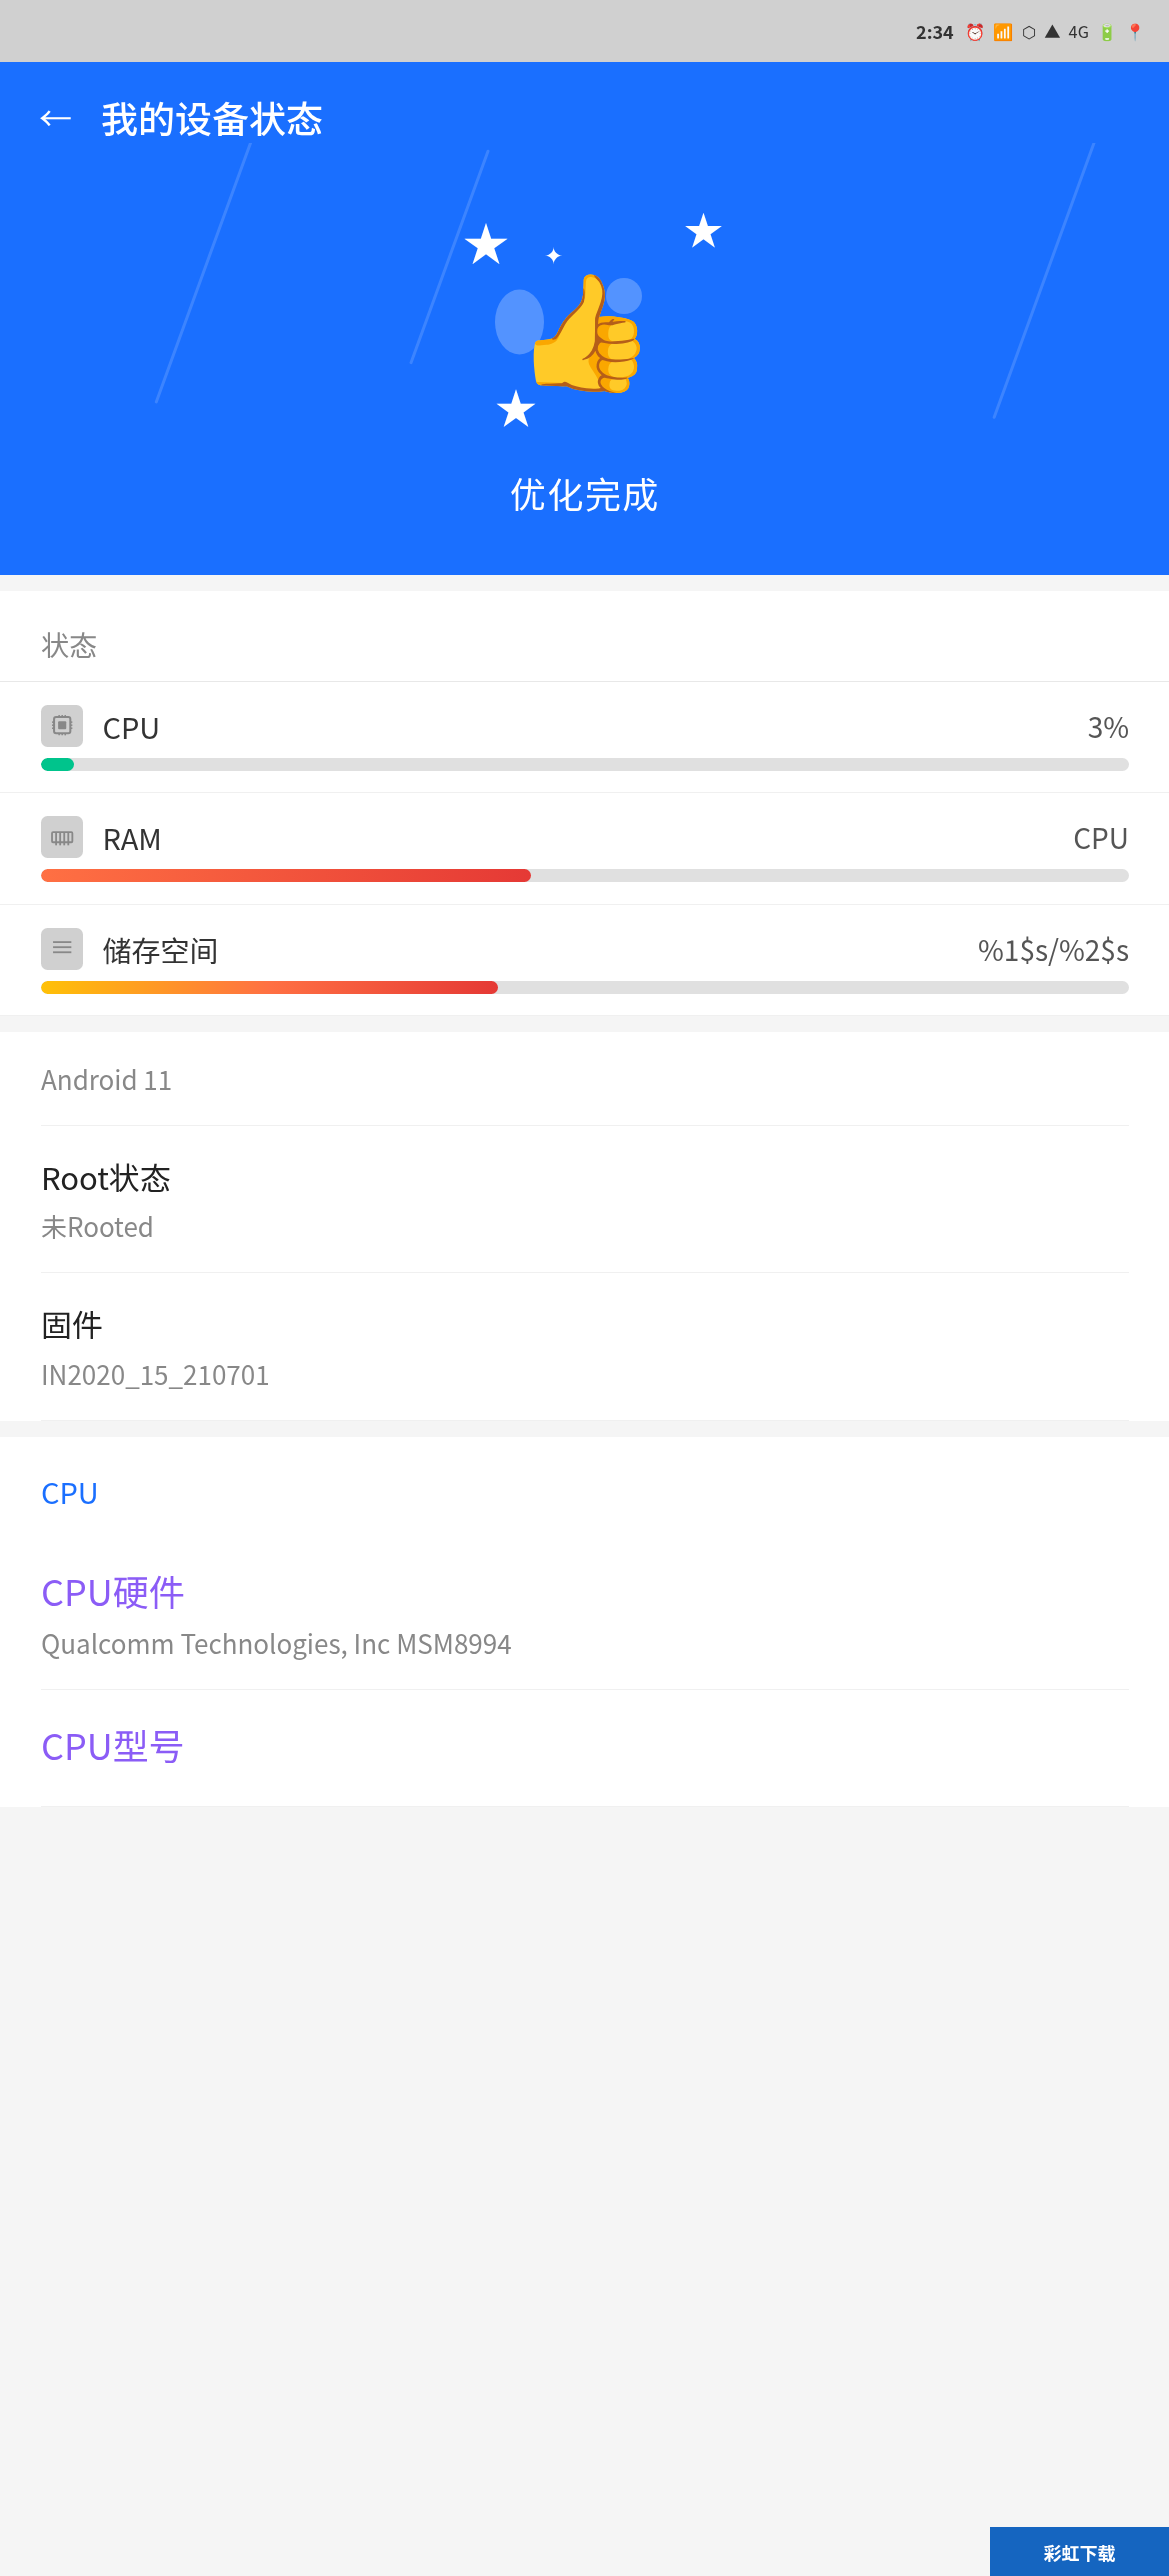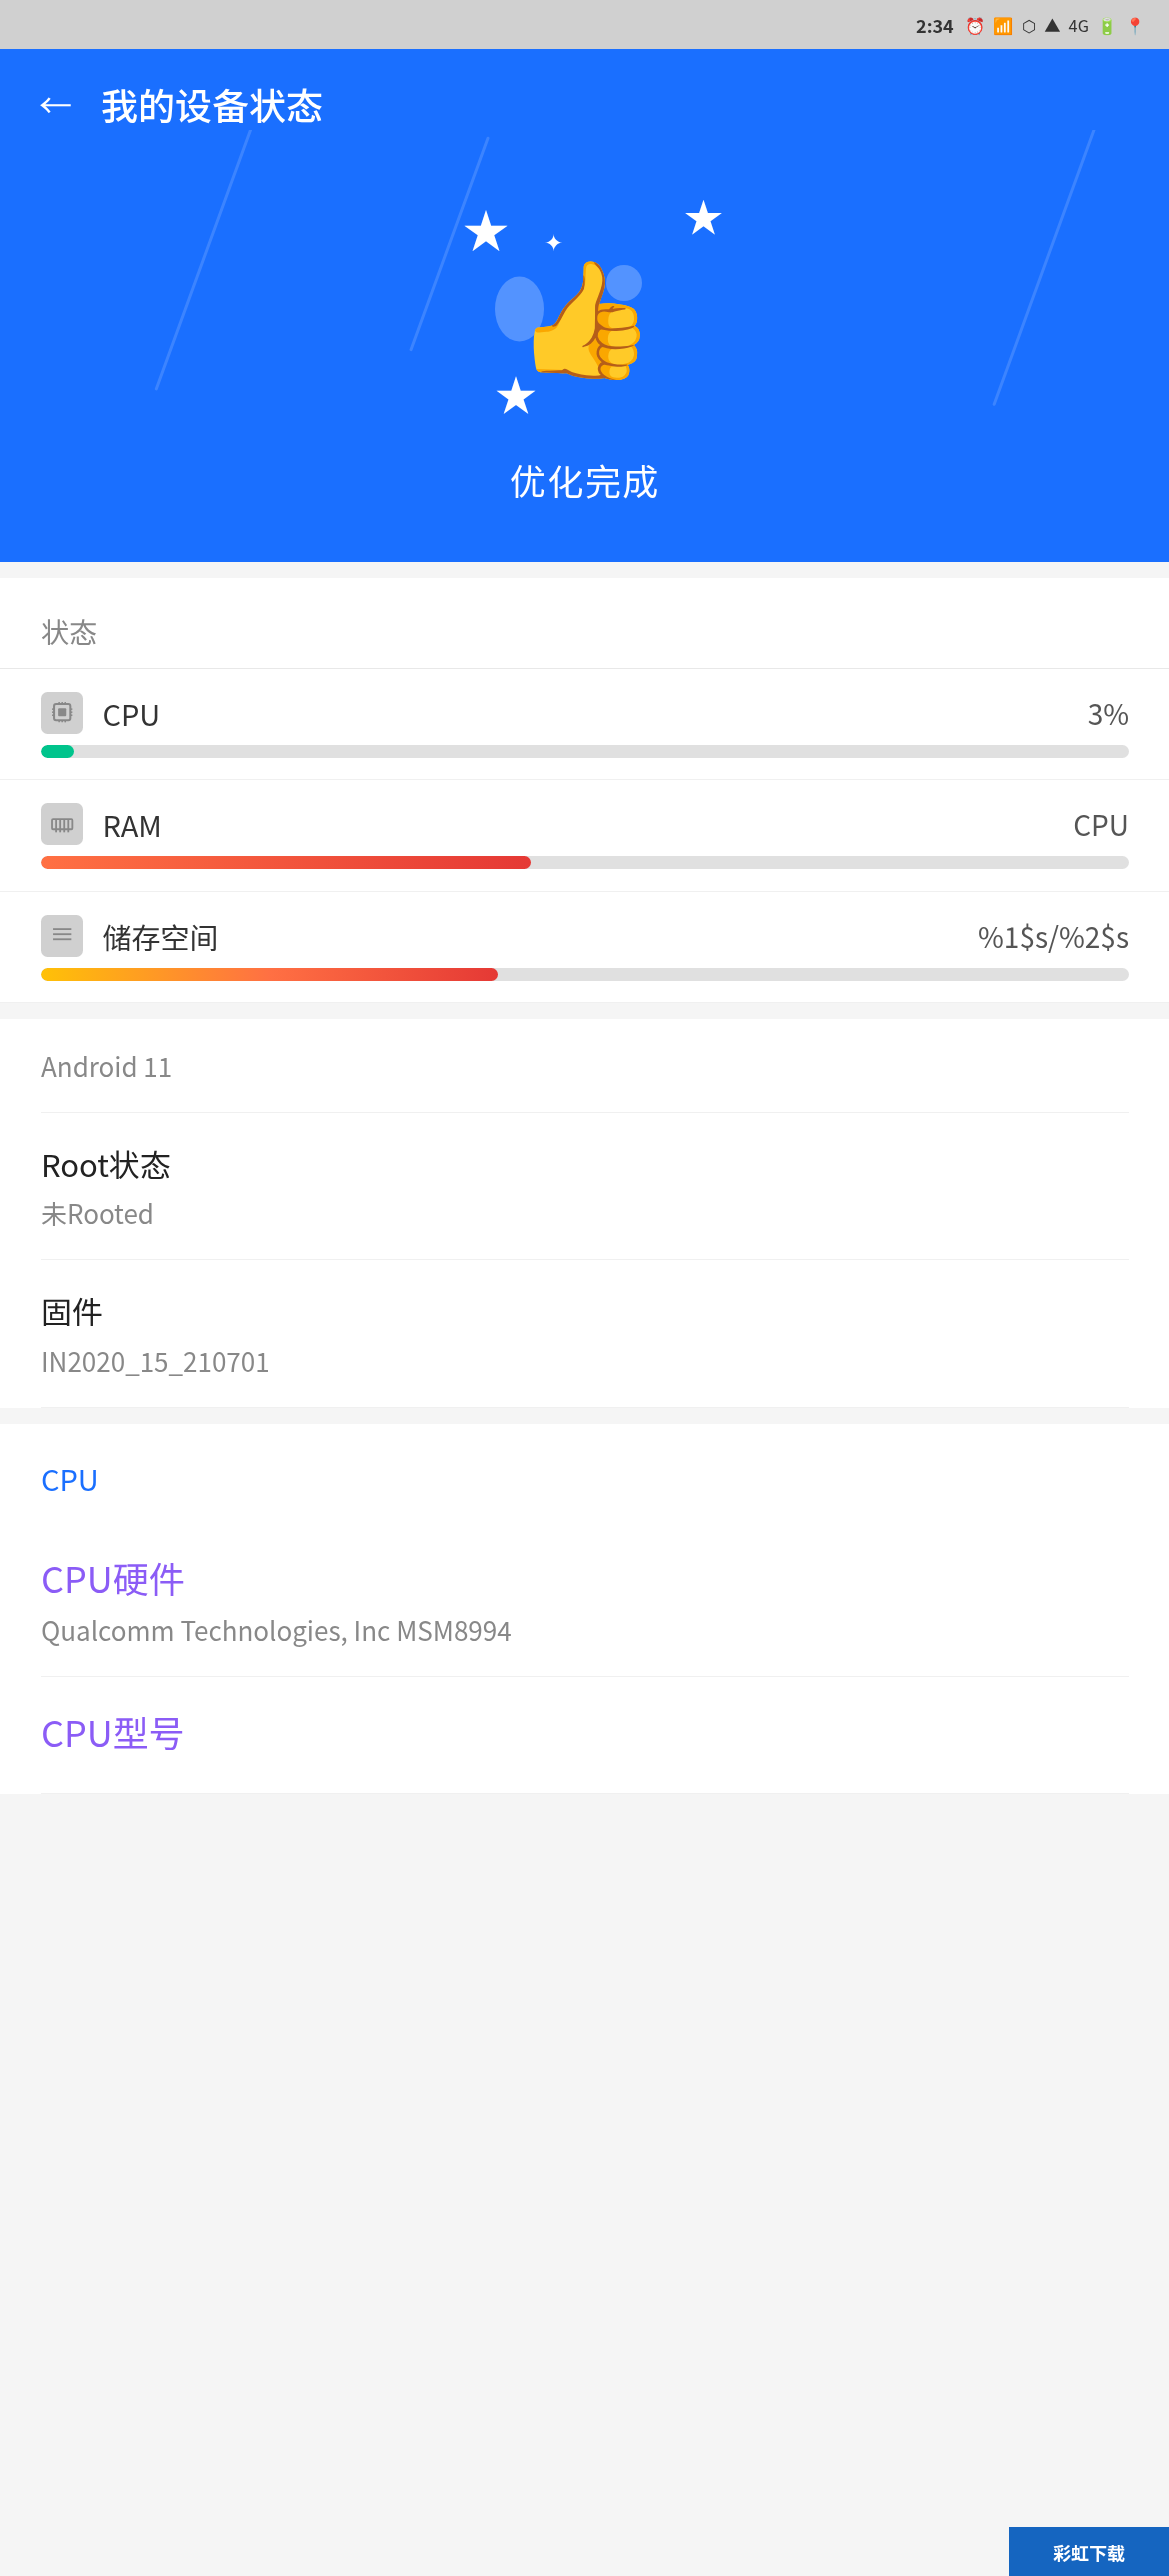--- a/index.html
+++ b/index.html
@@ -6,21 +6,21 @@
     body {
       width: 1170px;
       min-height: 2576px;
       font-family: 'Noto Sans SC', 'PingFang SC', 'Microsoft YaHei', sans-serif;
       background: #f5f5f5;
       position: relative;
     }
 
     
     .status-bar {
-      height: 49px;
+      height: 62px;
       background: #d0d0d0;
       display: flex;
       align-items: center;
       justify-content: flex-end;
       padding: 0 24.4px;
       gap: 11.4px;
     }
     .status-bar-time {
       font-size: 18px;
       font-weight: bold;
@@ -240,21 +240,21 @@
     .cpu-info-value {
       font-size: 26px;
       color: #888;
     }
 
     
     .bottom-bar {
       position: fixed;
       bottom: 0;
       right: 0;
-      width: 160px;
+      width: 179px;
       height: 49px;
       background: #1565c0;
       display: flex;
       align-items: center;
       justify-content: center;
     }
     .bottom-bar-logo {
       color: white;
       font-size: 18px;
       font-weight: bold;

